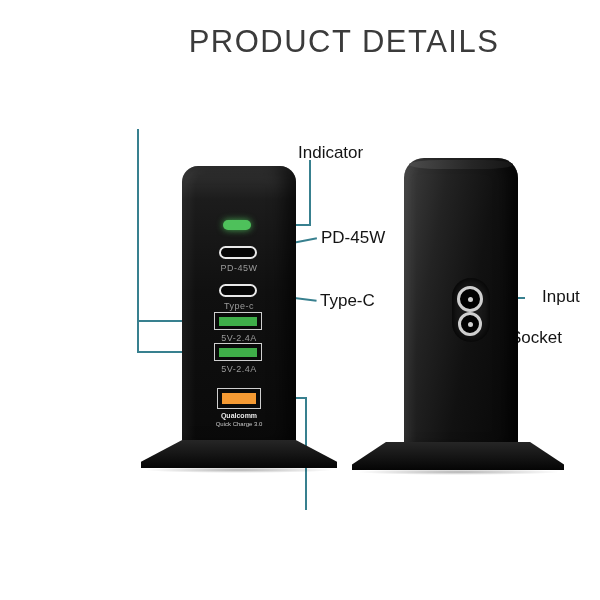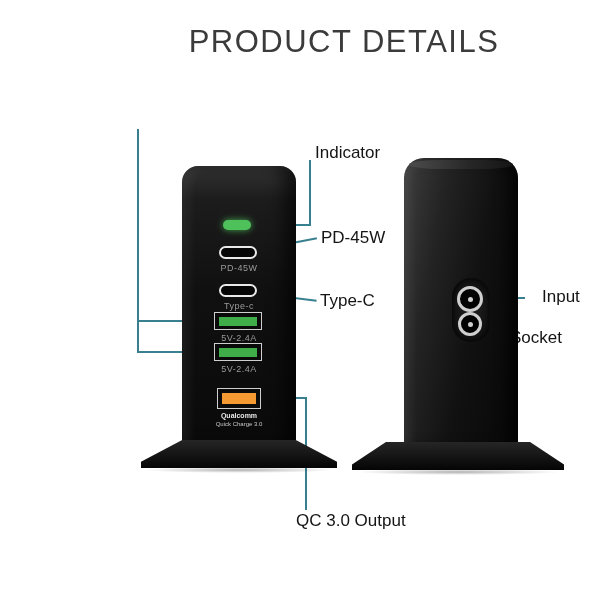--- a/index.html
+++ b/index.html
@@ -101,26 +101,25 @@
     background: radial-gradient(ellipse at center, rgba(0,0,0,.30), rgba(0,0,0,0) 70%);
   }
 </style>
 </head>
 <body>
 
 <div id="canvas">
 
   <div class="title">PRODUCT DETAILS</div>
 
-  <div class="callout" style="left:271px; top:143px;">Indicator</div>
+  <div class="callout" style="left:254px; top:143px;">Indicator</div>
   <div class="callout" style="left:277px; top:228px;">PD-45W</div>
   <div class="callout" style="left:276px; top:291px;">Type-C</div>
   <div class="callout" style="left:498px; top:287px;">Input</div>
   <div class="callout" style="left:466px; top:328px;">Socket</div>
-  <div class="callout" style="left:252px; top:511px;">QC 3.0 Output</div>
 
   <div class="ln ln-v" style="left:93px;  top:129px; height:224px;"></div>
   <div class="ln ln-h" style="left:93px;  top:320px; width:77px;"></div>
   <div class="ln ln-h" style="left:93px;  top:351px; width:77px;"></div>
   <div class="ln ln-v" style="left:265px; top:160px; height:66px;"></div>
   <div class="ln ln-h" style="left:206px; top:224px; width:61px;"></div>
   <div class="ln ln-h" style="left:212px; top:249px; width:62px; transform:rotate(-11deg); transform-origin:left center;"></div>
   <div class="ln ln-h" style="left:210px; top:292px; width:63px; transform:rotate(7deg);  transform-origin:left center;"></div>
   <div class="ln ln-h" style="left:441px; top:297px; width:40px;"></div>
   <div class="ln ln-h" style="left:442px; top:336px; width:22px;"></div>

